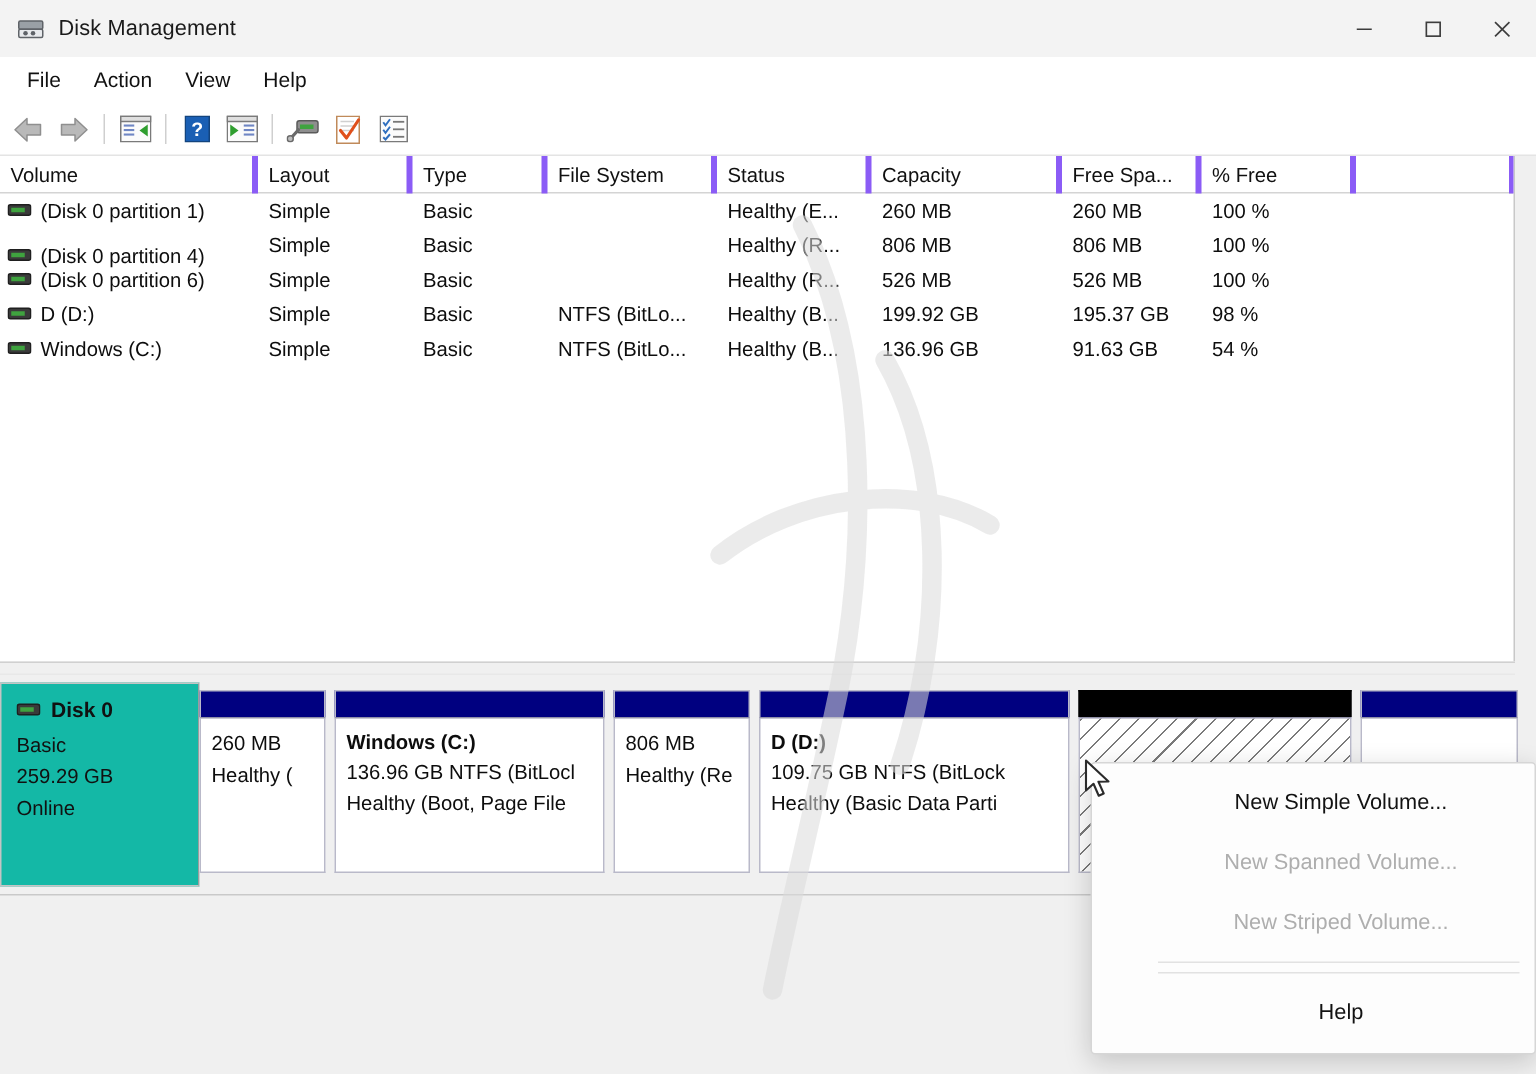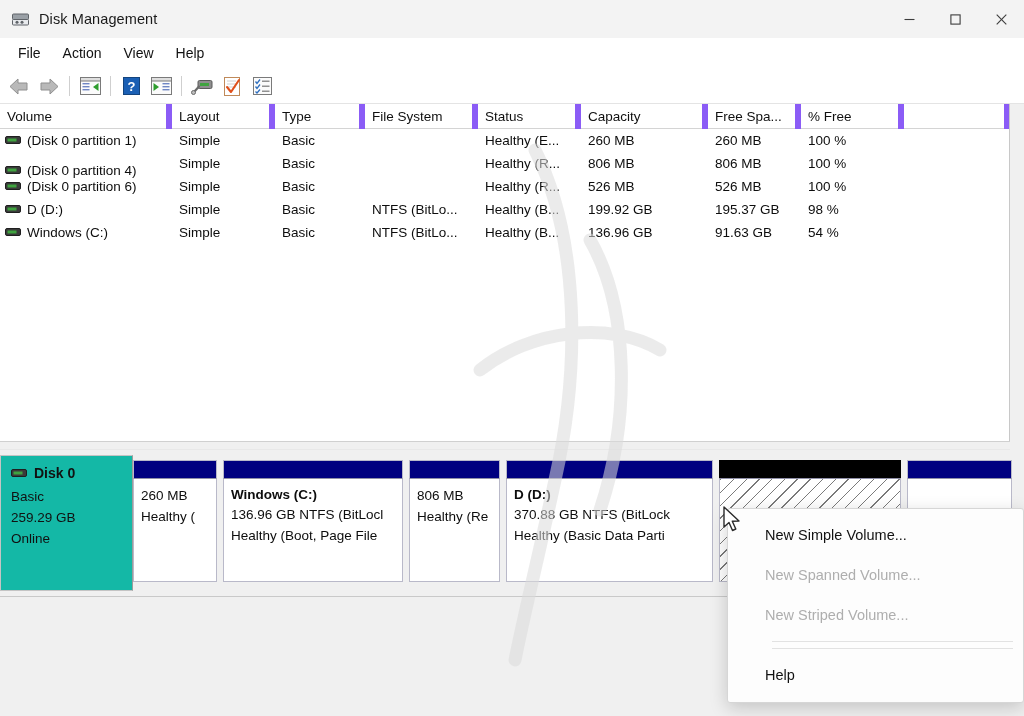--- a/index.html
+++ b/index.html
@@ -108,21 +108,21 @@
     background: #fff;
     border-bottom: 1px solid #d4d4d4;
   }
   .lv-col {
     position: relative;
     height: 25px;
     line-height: 25px;
     font-size: 13.5px;
     color: #101010;
     padding-left: 7px;
-    border-right: 6px solid #8b5cf6;
+    border-right: 4px solid #8b5cf6;
     overflow: hidden;
     white-space: nowrap;
   }
   .lv-rows { }
   .lv-row {
     display: flex;
     height: 23px;
     align-items: center;
   }
   .lv-cell {
@@ -254,20 +254,21 @@
     padding: 6px 0 7px 0;
     z-index: 60;
   }
   .ctx-item {
     height: 40px;
     line-height: 40px;
     padding-left: 37px;
     font-size: 14.5px;
     color: #121212;
     white-space: nowrap;
+    text-align: center;
   }
   .ctx-item.disabled { color: #aeaeae; }
   .ctx-sep {
     height: 1px; background: #e2e2e2;
     margin: 6px 10px 6px 44px;
   }
 
   
   .cursor {
     position: absolute;
@@ -539,21 +540,21 @@
             <div class="part-bar"></div>
             <div class="part-body">
               <div class="part-line">806 MB</div>
               <div class="part-line">Healthy (Re</div>
             </div>
           </div>
           <div class="part" style="width: 207px; flex: 0 0 207px;">
             <div class="part-bar"></div>
             <div class="part-body">
               <div class="part-name">D  (D:)</div>
-              <div class="part-line">370.88 GB NTFS (BitLock</div>
+              <div class="part-line">109.75 GB NTFS (BitLock</div>
               <div class="part-line">Healthy (Basic Data Parti</div>
             </div>
           </div>
           <div class="part" style="width: 182px; flex: 0 0 182px;">
             <div class="part-bar unalloc"></div>
             <div class="part-body hatch"></div>
           </div>
           <div class="part" style="width: 105px; flex: 0 0 105px;">
             <div class="part-bar"></div>
             <div class="part-body"></div>

